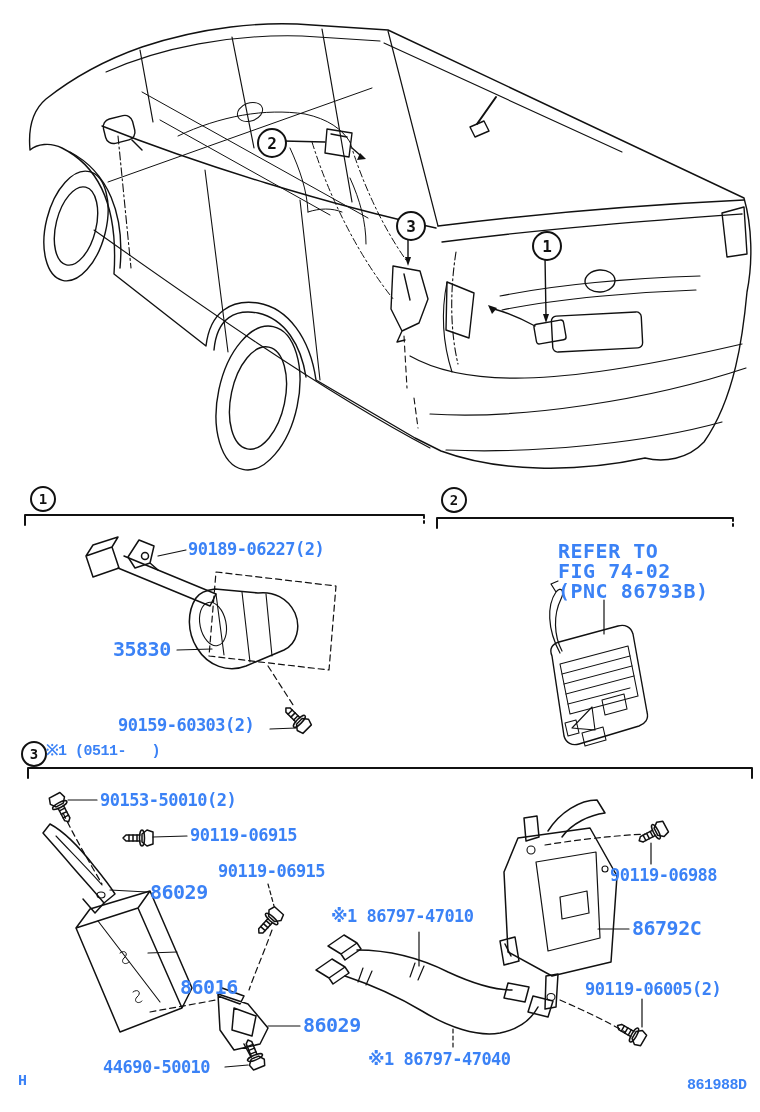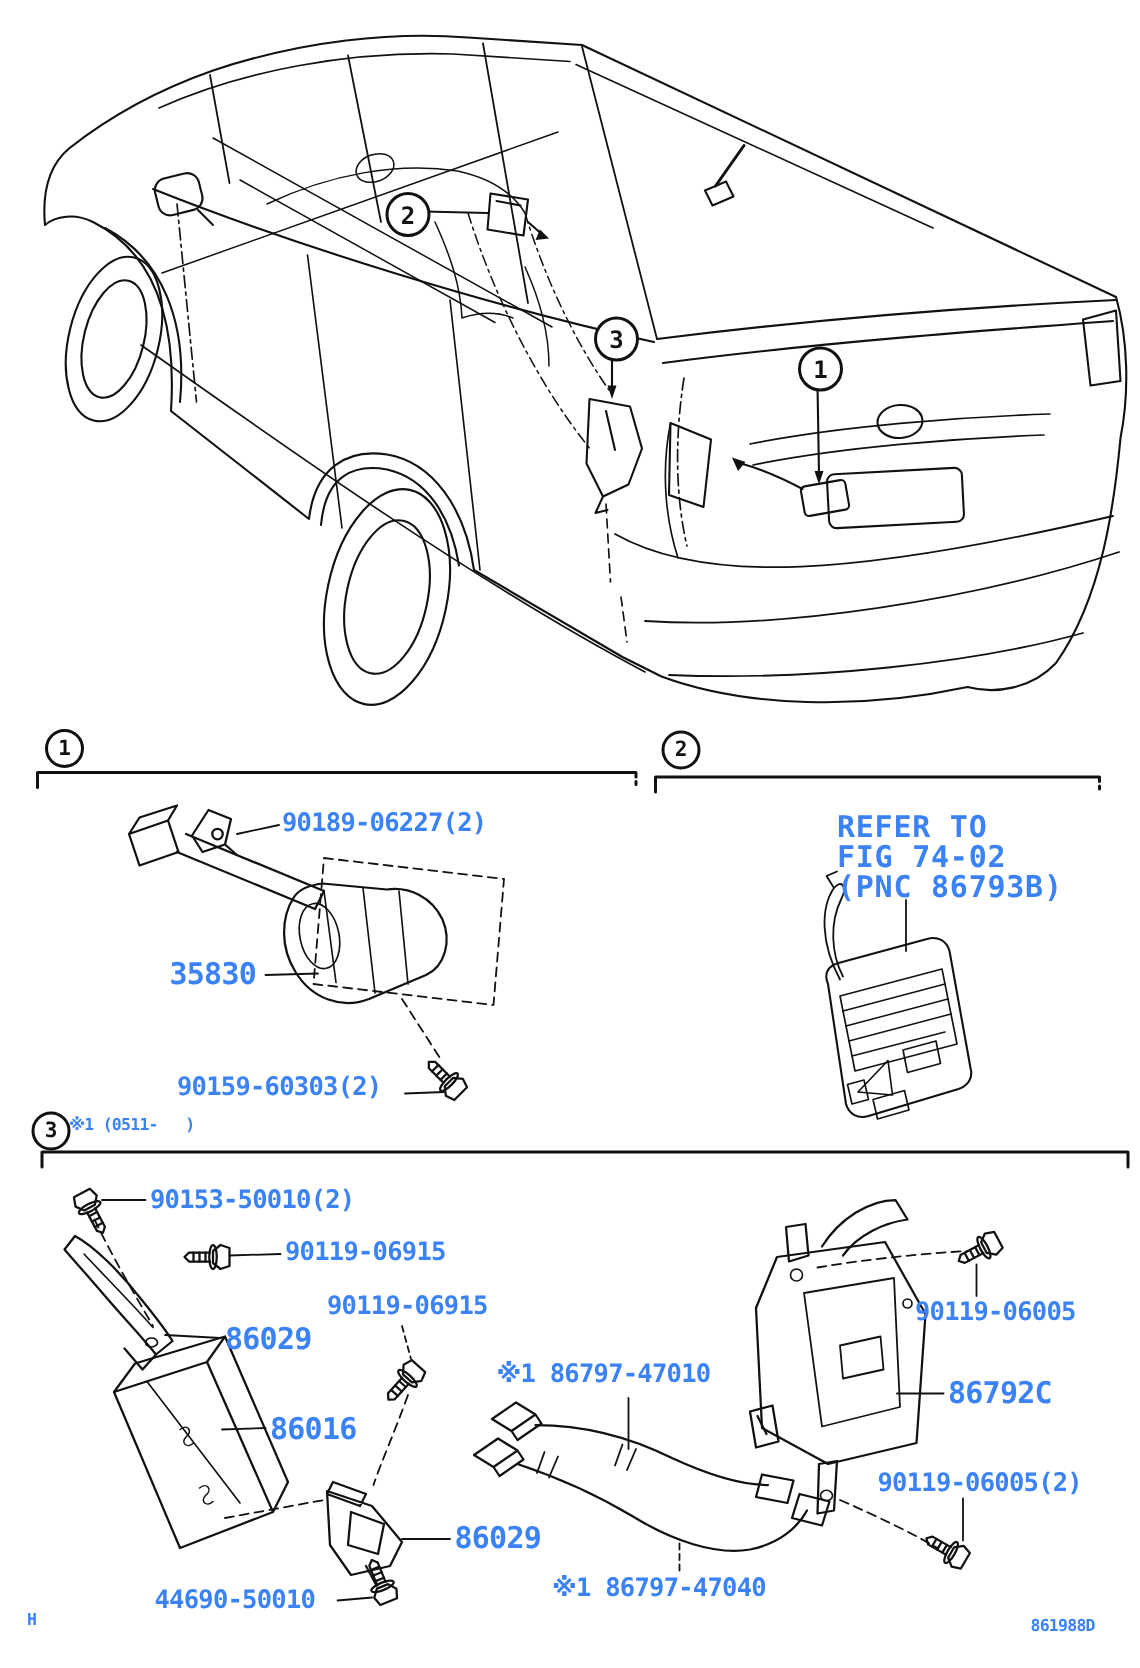--- a/index.html
+++ b/index.html
@@ -3,21 +3,21 @@
 <meta charset="utf-8">
 <style>
   html,body{margin:0;padding:0;background:#fff;}
   .stage{position:relative;width:760px;height:1112px;background:#ffffff;overflow:hidden;
          font-family:"DejaVu Sans Mono","DejaVu Sans",monospace;color:#111;}
   .stage svg{position:absolute;left:0;top:0;}
   .lbl{position:absolute;font-weight:bold;color:#3b82f6;letter-spacing:-0.5px;white-space:pre;line-height:1.05;}
   .minor{font-size:17px;}
   .main{font-size:20px;}
   .note{font-size:20px;letter-spacing:0.5px;}
-  .small{font-size:11px;}
+  .small{font-size:15px;font-family:Liberation Mono, monospace;}
   .co{position:absolute;border:2.4px solid #111;border-radius:50%;background:#fff;
       display:flex;align-items:center;justify-content:center;font-weight:bold;color:#111;}
   .co-car{width:26px;height:26px;font-size:16px;}
   .co-sec{width:22px;height:22px;font-size:14px;}
 </style>
 </head>
 <body>
 
 <div class="stage">
 
@@ -212,25 +212,25 @@
 
 <div class="lbl note" style="left:558px;top:541px">REFER TO</div>
 <div class="lbl note" style="left:558px;top:561px">FIG 74-02</div>
 <div class="lbl note" style="left:558px;top:581px">(PNC 86793B)</div>
 
 <div class="lbl small" style="left:46px;top:744px">※1 (0511-   )</div>
 <div class="lbl minor" style="left:100px;top:792px">90153-50010(2)</div>
 <div class="lbl minor" style="left:190px;top:827px">90119-06915</div>
 <div class="lbl minor" style="left:218px;top:863px">90119-06915</div>
 <div class="lbl main" style="left:150px;top:882px">86029</div>
-<div class="lbl main" style="left:180px;top:942px">86016</div>
+<div class="lbl main" style="left:180px;top:977px">86016</div>
 <div class="lbl main" style="left:303px;top:1015px">86029</div>
 <div class="lbl minor" style="left:103px;top:1059px">44690-50010</div>
 <div class="lbl minor" style="left:331px;top:908px">※1 86797-47010</div>
 <div class="lbl minor" style="left:368px;top:1051px">※1 86797-47040</div>
 <div class="lbl main" style="left:632px;top:918px">86792C</div>
-<div class="lbl minor" style="left:610px;top:867px">90119-06005</div>
+<div class="lbl minor" style="left:610px;top:867px">90119-06988</div>
 <div class="lbl minor" style="left:585px;top:981px">90119-06005(2)</div>
 
 <div class="lbl small" style="left:18px;top:1074px">H</div>
 <div class="lbl small" style="left:687px;top:1078px">861988D</div>
 
 </div>
 
 </body></html>

